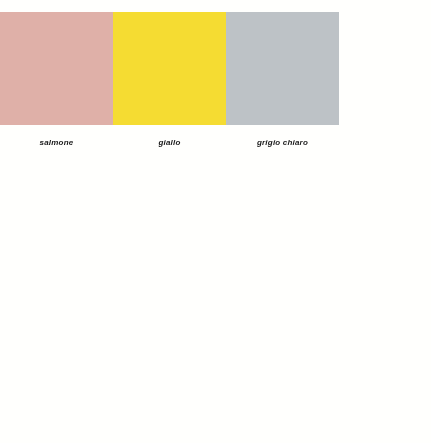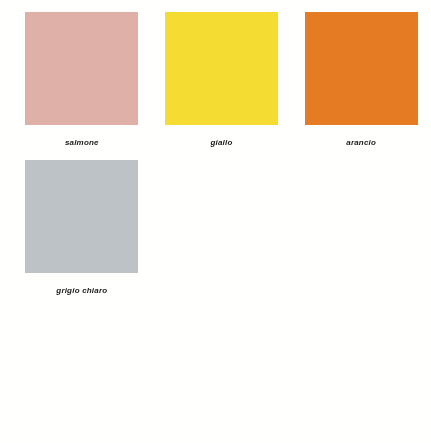--- a/index.html
+++ b/index.html
@@ -12,24 +12,23 @@
     height: 443px;
     background: #fffffd;
     font-family: "Liberation Sans", sans-serif;
     overflow: hidden;
   }
 
   #palette-grid {
     width: 431px;
     height: 443px;
     display: grid;
-    grid-template-columns: repeat(3, 1fr);
+    grid-template-columns: repeat(5, 1fr);
     grid-template-rows: repeat(3, 1fr);
     box-sizing: border-box;
-    padding-left: 12px;
   }
 
   .swatch-cell {
     display: flex;
     flex-direction: column;
     align-items: center;
     justify-content: flex-start;
     box-sizing: border-box;
     padding-top: 12px;
   }
@@ -63,24 +62,20 @@
     <div class="swatch-label" style="color: rgb(27, 27, 27);">salmone</div>
   </div>
 
 
 
   <div class="swatch-cell">
     <div class="swatch-chip" style="background-color: rgb(245, 220, 50);"></div>
     <div class="swatch-label" style="color: rgb(27, 27, 27); text-align: center;">giallo</div>
   </div>
 
-  <div class="swatch-cell">
-    <div class="swatch-chip" style="background-color: rgb(229, 123, 35);"></div>
-    <div class="swatch-label" style="color: rgb(27, 27, 27);">arancio</div>
-  </div>
 
 
 
 
   <div class="swatch-cell">
     <div class="swatch-chip" style="background-color: rgb(189, 194, 198);"></div>
     <div class="swatch-label" style="color: rgb(27, 27, 27); text-align: right;">grigio chiaro</div>
   </div>
 
 </div>

